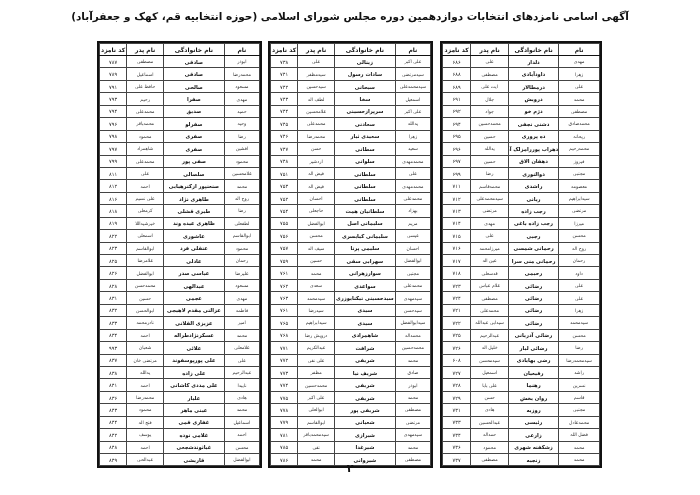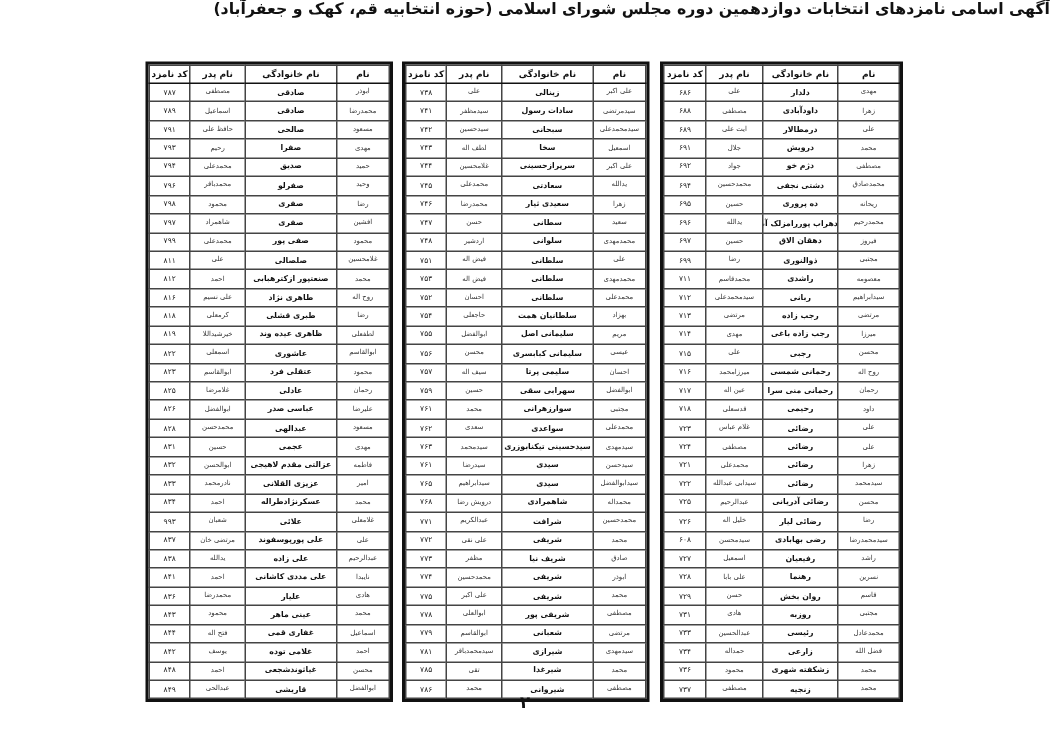--- a/index.html
+++ b/index.html
@@ -1,17 +1,17 @@
 <!DOCTYPE html>
 <html><head>
 <meta charset="utf-8">
 <style>
   html, body { margin:0; padding:0; background:#ffffff; }
   body { width:700px; height:495px; position:relative; overflow:hidden; font-family:"DejaVu Sans", sans-serif; color:#111; }
-  .title { position:absolute; left:0; top:0; width:700px; font-size:10.5px; font-weight:bold; direction:rtl; letter-spacing:-0.2px; }
+  .title { position:absolute; left:0; top:10px; width:700px; text-align:center; font-size:10.5px; font-weight:bold; direction:rtl; letter-spacing:-0.2px; }
   .tbl-wrap { position:absolute; top:41px; border:2px solid #111; box-sizing:border-box; background:#fff; }
   table { border-collapse:collapse; direction:rtl; width:100%; table-layout:fixed; }
   th, td { border:1px solid #444; text-align:center; white-space:nowrap; overflow:hidden; padding:0; }
   th { font-size:6px; font-weight:bold; height:11px; border-bottom:1.5px solid #111; }
   td { font-size:4.6px; height:11.45px; color:#333; }
   td.fam { font-weight:bold; font-size:5.2px; color:#111; }
   td.code { font-size:5px; color:#222; }
   .page-num { position:absolute; top:462px; left:0; width:700px; text-align:center; font-size:11px; font-weight:bold; }
 </style>
 </head>

